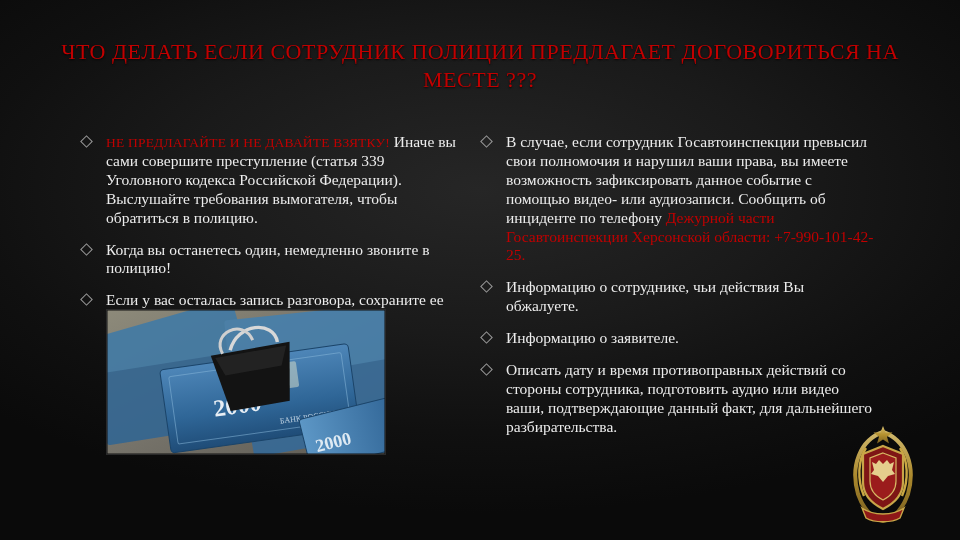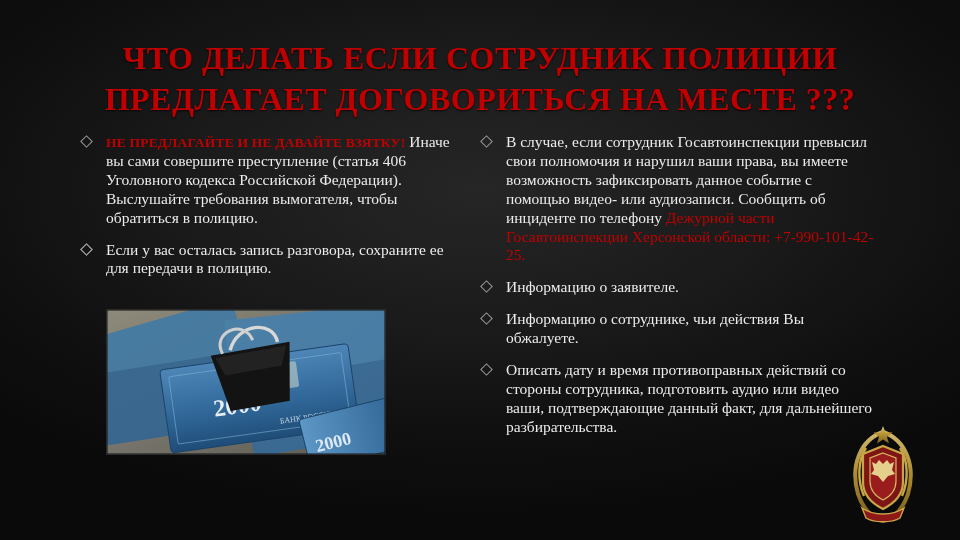--- a/index.html
+++ b/index.html
@@ -19,23 +19,23 @@
     color: #e8e8e8;
   }
   .title {
     position: absolute;
     top: 38px;
     left: 40px;
     width: 880px;
     text-align: center;
     color: #c00000;
     font-family: "Liberation Serif", serif;
-    font-size: 32px;
+    font-size: 22px;
     line-height: 1.28;
-    font-weight: bold;
+    font-weight: normal;
     letter-spacing: 0.5px;
     text-shadow: 0 1px 2px rgba(0,0,0,0.8);
   }
   .col {
     position: absolute;
     top: 133px;
   }
   .col-left { left: 76px; width: 382px; }
   .col-right { left: 476px; width: 400px; }
 
@@ -63,21 +63,20 @@
     transform: rotate(45deg);
     box-sizing: border-box;
   }
   .red {
     color: #c00000;
   }
   .caps-red {
     color: #c00000;
     font-size: 13.5px;
     letter-spacing: 0.2px;
-    font-weight: bold;
   }
 
   .money-photo {
     position: absolute;
     left: 106px;
     top: 309px;
     width: 278px;
     height: 144px;
     border: 1px solid #2a2a2a;
     overflow: hidden;
@@ -98,45 +97,46 @@
 
 <div class="slide">
 
   <div class="title">ЧТО ДЕЛАТЬ ЕСЛИ СОТРУДНИК ПОЛИЦИИ ПРЕДЛАГАЕТ ДОГОВОРИТЬСЯ  НА МЕСТЕ ???</div>
 
   <div class="col col-left">
     <ul class="bullets">
       <li>
         <span class="dia"></span>
         <span class="caps-red">НЕ ПРЕДЛАГАЙТЕ И НЕ ДАВАЙТЕ ВЗЯТКУ!</span>
-        <span>Иначе вы сами совершите преступление (статья 406 Уголовного кодекса Российской Федерации). Выслушайте требования вымогателя, чтобы обратиться в полицию.</span>
-      </li>
-      <li>
-        <span class="dia"></span>
+        <span>Иначе вы сами совершите преступление (статья 339 Уголовного кодекса Российской Федерации). Выслушайте требования вымогателя, чтобы обратиться в полицию.</span>
+      </li>
+      <li>
+        <span class="dia"></span>
+        <span>Когда вы останетесь один, немедленно звоните в полицию!</span>
       </li>
       <li>
         <span class="dia"></span>
         <span>Если у вас осталась запись разговора, сохраните  ее для передачи в полицию.</span>
       </li>
     </ul>
   </div>
 
   <div class="col col-right">
     <ul class="bullets">
       <li>
         <span class="dia"></span>
         <span>В случае, если сотрудник Госавтоинспекции превысил свои полномочия и нарушил ваши права, вы имеете возможность зафиксировать данное событие с помощью видео- или аудиозаписи. Сообщить об инциденте по телефону </span><span class="red">Дежурной части Госавтоинспекции Херсонской области: +7-990-101-42-25.</span>
       </li>
       <li>
         <span class="dia"></span>
+        <span>Информацию о сотруднике, чьи действия Вы обжалуете.</span>
+      </li>
+      <li>
+        <span class="dia"></span>
         <span>Информацию о заявителе.</span>
-      </li>
-      <li>
-        <span class="dia"></span>
-        <span>Информацию о сотруднике, чьи действия Вы обжалуете.</span>
       </li>
       <li>
         <span class="dia"></span>
         <span>Описать дату и время противоправных действий со стороны сотрудника, подготовить аудио или видео ваши, подтверждающие данный факт, для дальнейшего разбирательства.</span>
       </li>
     </ul>
   </div>
 
   <div class="money-photo">
     <svg width="278" height="144" viewBox="0 0 278 144">

